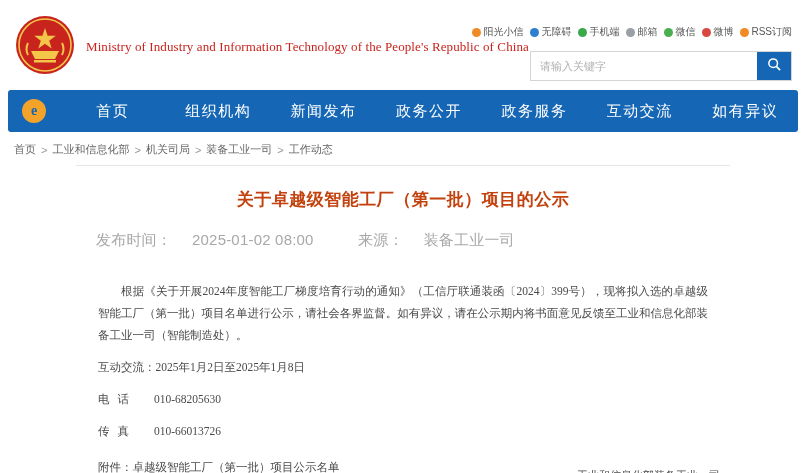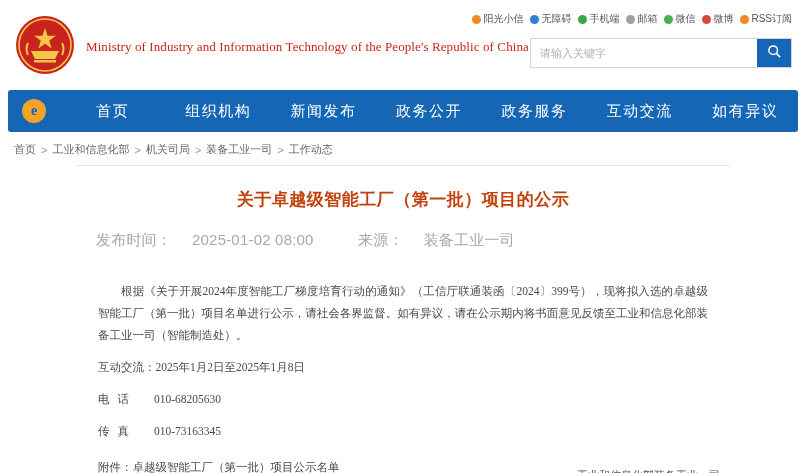--- a/index.html
+++ b/index.html
@@ -40,21 +40,21 @@
     font-size: 13px;
     color: #c8231d;
     letter-spacing: 0.1px;
     margin-top: 4px;
     font-family: "Liberation Serif", serif;
   }
 
   .header-right {
     position: absolute;
     right: 14px;
-    top: 12px;
+    top: 25px;
     width: 262px;
   }
   .toplinks {
     display: flex;
     justify-content: flex-end;
     align-items: center;
     gap: 7px;
     font-size: 10px;
     color: #555;
     white-space: nowrap;
@@ -310,21 +310,21 @@
         <span>互动交流：</span><span>2025年1月2日至2025年1月8日</span>
       </p>
 
       <p class="noindent kv-line">
         <span class="kv-key">电话</span>
         <span class="kv-val">010-68205630</span>
       </p>
 
       <p class="noindent kv-line">
         <span class="kv-key">传真</span>
-        <span class="kv-val">010-73163345</span>
+        <span class="kv-val">010-66013726</span>
       </p>
 
       <p class="noindent" style="margin-top:14px">
         <span>附件：</span><a href="#">卓越级智能工厂（第一批）项目公示名单</a>
       </p>
     </div>
 
     <div class="sign">工业和信息化部装备工业一司</div>
   </div>
 

